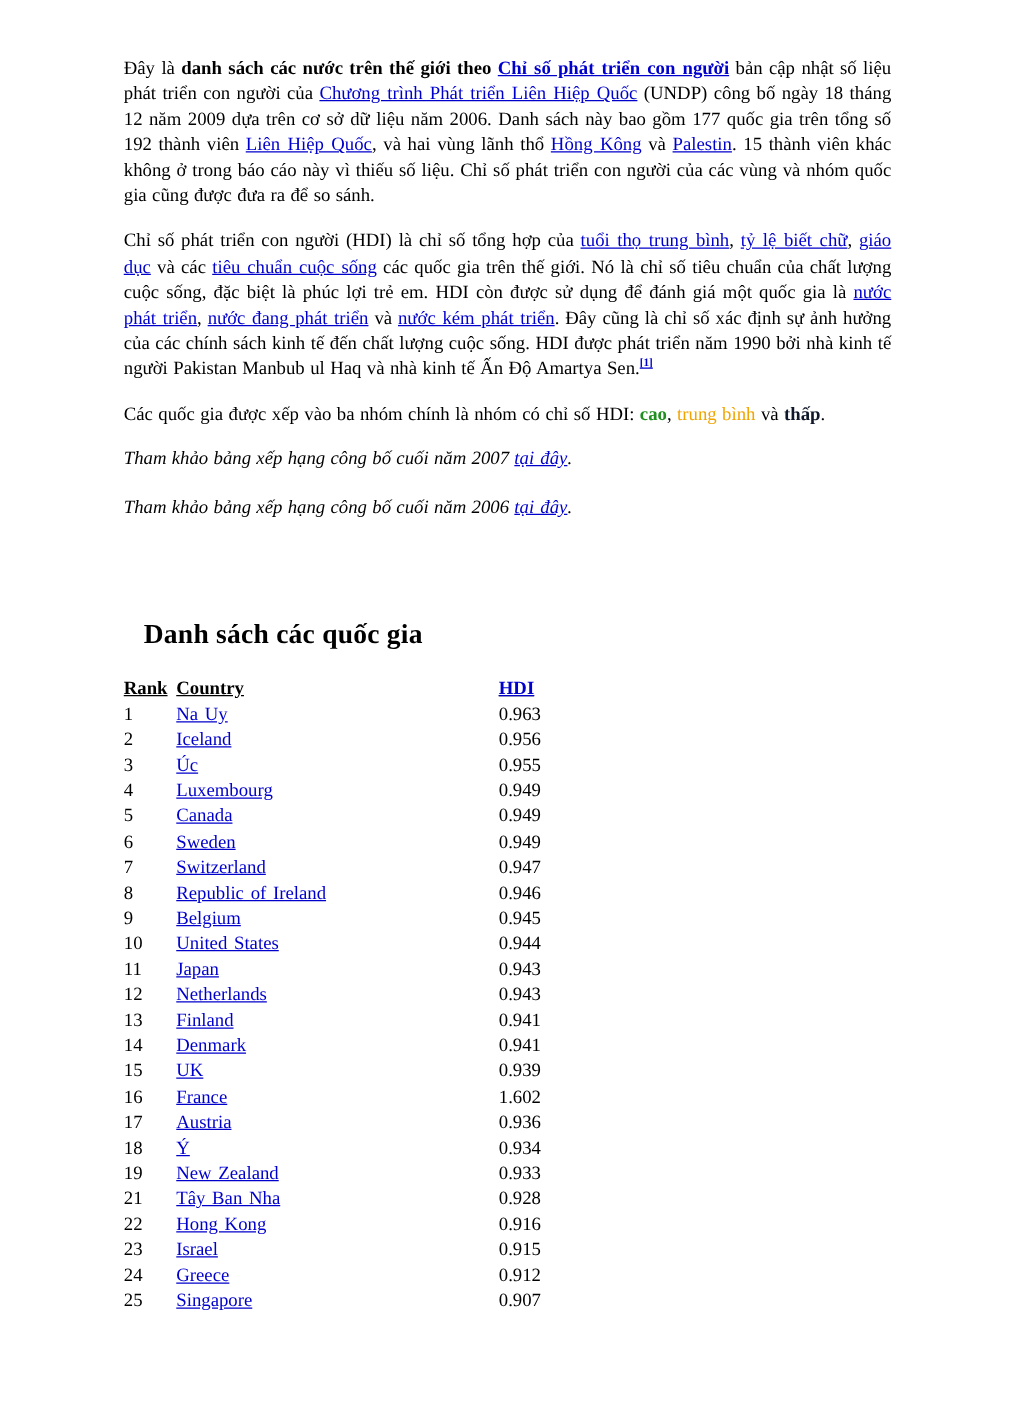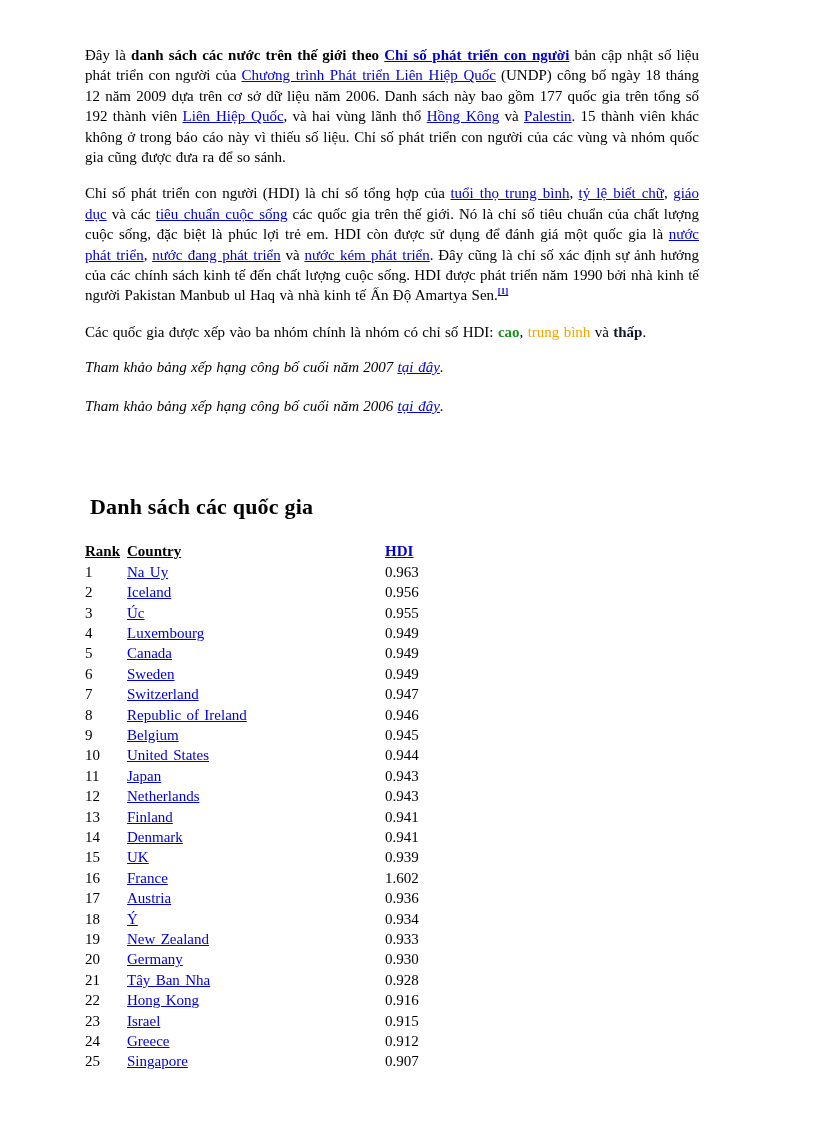--- a/index.html
+++ b/index.html
@@ -12,21 +12,21 @@
     width: 816px;
     height: 1123px;
     position: relative;
     overflow: hidden;
     font-family: "Liberation Serif", "DejaVu Serif", serif;
     color: #000000;
     -webkit-font-smoothing: none;
   }
   .page {
     position: absolute;
-    left: 85px;
+    left: 99px;
     top: 45px;
     width: 614px;
   }
 
   
   p.body-para {
     margin: 0 0 16px 0;
     font-size: 15px;
     line-height: 20.4px;
     text-align: justify;
@@ -63,21 +63,21 @@
   p.ref-line {
     margin: 0 0 19px 0;
     font-size: 15px;
     font-style: italic;
     line-height: 20px;
     word-spacing: 0.5px;
   }
 
   
   h2.section-title {
-    margin: 77px 0 0 5px;
+    margin: 77px 0 0 16px;
     font-size: 22px;
     font-weight: bold;
     line-height: 28px;
     letter-spacing: 0.2px;
   }
 
   
   table.hdi-table {
     margin-top: 20px;
     border-collapse: collapse;
@@ -228,25 +228,20 @@
           <td class="col-rank">18</td>
           <td class="col-country"><a class="lnk" href="#">Ý</a></td>
           <td class="col-hdi">0.934</td>
         </tr>
         <tr>
           <td class="col-rank">19</td>
           <td class="col-country"><a class="lnk" href="#">New Zealand</a></td>
           <td class="col-hdi">0.933</td>
         </tr>
         <tr>
-          <td class="col-rank">20</td>
-          <td class="col-country"><a class="lnk" href="#">Germany</a></td>
-          <td class="col-hdi">0.930</td>
-        </tr>
-        <tr>
           <td class="col-rank">21</td>
           <td class="col-country"><a class="lnk" href="#">Tây Ban Nha</a></td>
           <td class="col-hdi">0.928</td>
         </tr>
         <tr>
           <td class="col-rank">22</td>
           <td class="col-country"><a class="lnk" href="#">Hong Kong</a></td>
           <td class="col-hdi">0.916</td>
         </tr>
         <tr>

